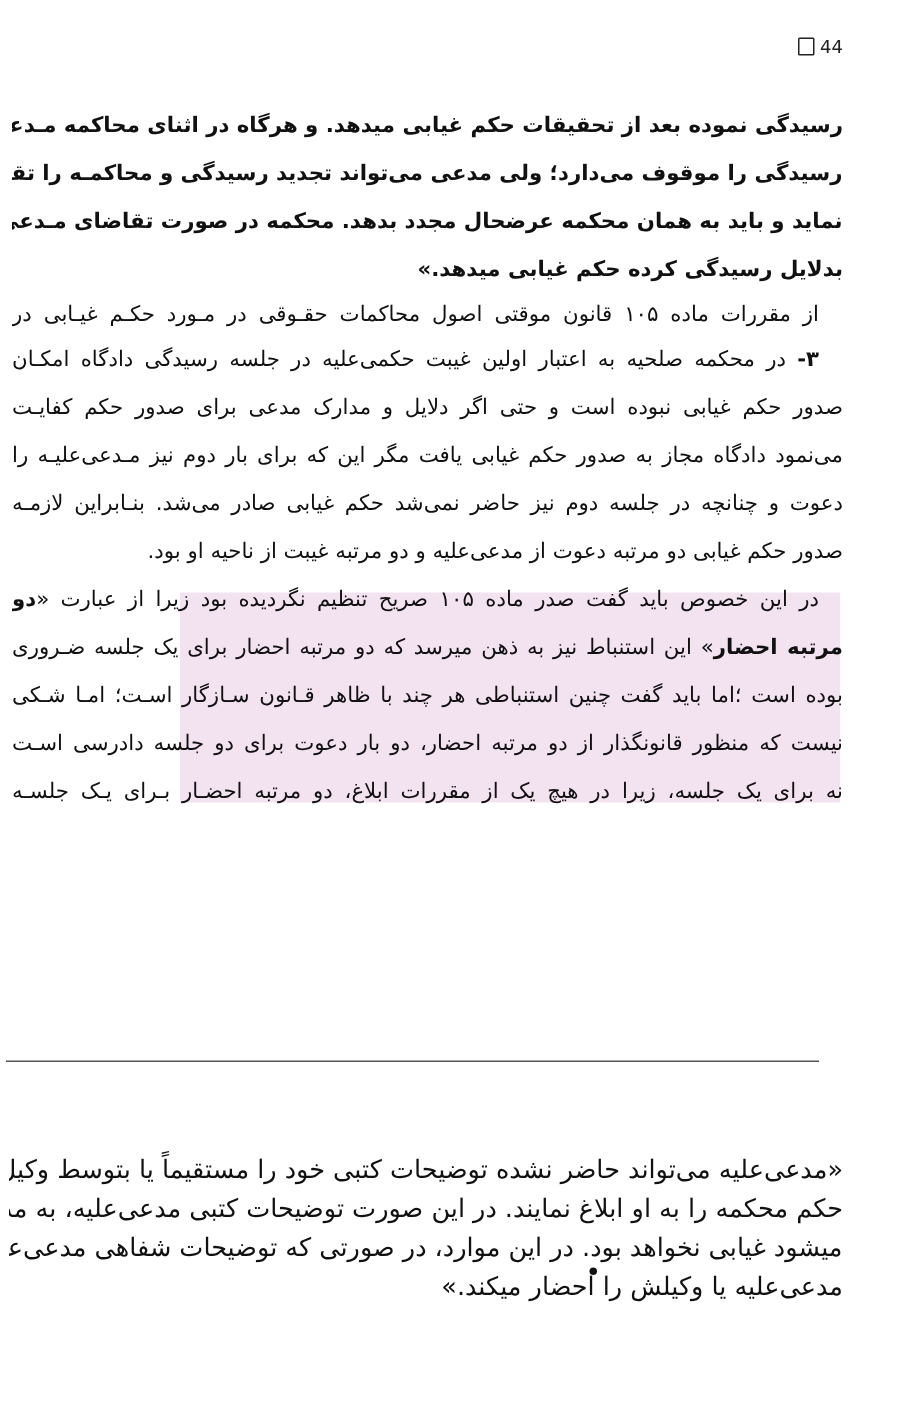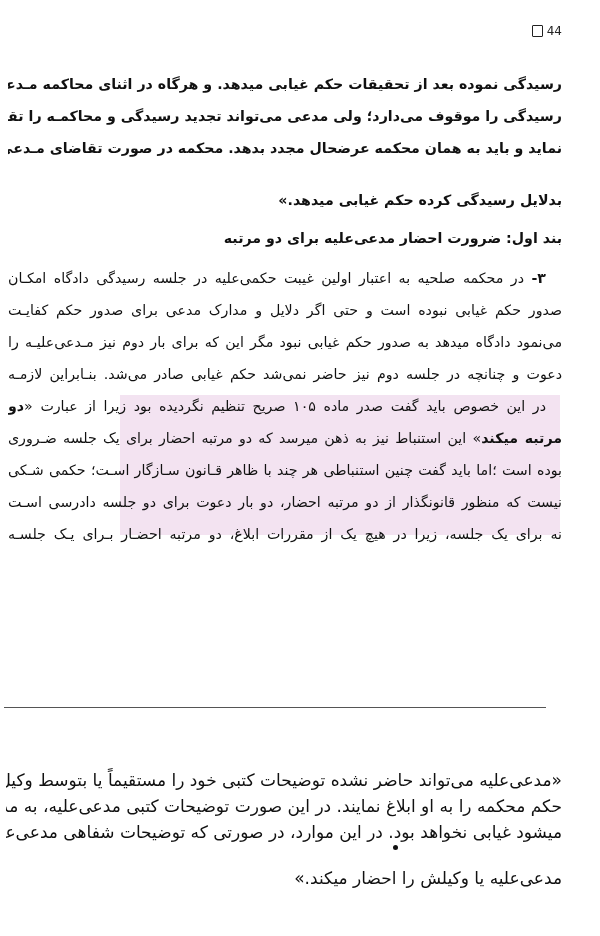--- a/index.html
+++ b/index.html
@@ -9,21 +9,21 @@
   .header { position:absolute; right:38px; top:24px; direction:rtl; font-size:12px; color:#222;
             display:flex; align-items:center; gap:4px; }
   .header .box { display:inline-block; width:9px; height:10px; border:1.5px solid #222; border-radius:1px; }
   .body { position:absolute; left:8px; right:38px; top:68px; direction:rtl; text-align:justify;
           font-size:14.2px; line-height:32px; }
   .body p { margin:0; }
   .bold { font-weight:bold; }
   .indent { text-indent:16px; }
   .heading { font-weight:bold; margin-top:6px !important; margin-bottom:8px !important; }
   .line { display:block; text-align-last:justify; white-space:nowrap; overflow:hidden; }
-  .line.last { text-align-last:right;margin-top:20px; }
+  .line.last { text-align-last:right; }
   .footnote-rule { position:absolute; left:4px; width:542px; top:707px; height:1px; background:#555; }
   .footnote { position:absolute; left:6px; right:38px; top:767px; direction:rtl; font-size:17px; line-height:26px; }
   .page-dot { position:absolute; left:393px; top:845px; width:5px; height:5px; background:#111; border-radius:50%; }
   .watermark { position:absolute; left:120px; top:395px; width:430px; height:140px; pointer-events:none; }
   .wm-bg { position:absolute; left:80px; top:0; width:360px; height:140px; background:#f3e3f1; }
   .wm-left { position:absolute; left:0; top:0; width:80px; height:140px; background:#f3e3f1; }
 </style>
 </head>
 <body>
 
@@ -40,32 +40,33 @@
   </div>
 
   <div class="body">
     <p class="bold">
       <span class="line">رسیدگی نموده بعد از تحقیقات حکم غیابی میدهد. و هرگاه در اثنای محاکمه مـدعی</span>
       <span class="line">رسیدگی را موقوف می‌دارد؛ ولی مدعی می‌تواند تجدید رسیدگی و محاکمـه را تقاضـا</span>
       <span class="line">نماید و باید به همان محکمه عرضحال مجدد بدهد. محکمه در صورت تقاضای مـدعی</span>
       <span class="line last">بدلایل رسیدگی کرده حکم غیابی میدهد.»</span>
     </p>
     <p style="line-height:28px;">
+      <span class="line indent">از مقررات ماده ۱۰۵ قانون موقتی اصول محاکمات حقـوقی در مـورد حکـم غیـابی در</span>
     </p>
-    <p class="heading" style="margin-top:10px;margin-bottom:10px;">بند اول: ضرورت احضار مدعی‌علیه برای دو مرتبه</p>
     <p>
       <span class="line indent"><b>۳-</b><span> در محکمه صلحیه به اعتبار اولین غیبت حکمی‌علیه در جلسه رسیدگی دادگاه امکـان</span></span>
       <span class="line">صدور حکم غیابی نبوده است و حتی اگر دلایل و مدارک مدعی برای صدور حکم کفایـت</span>
-      <span class="line">می‌نمود دادگاه میدهد به صدور حکم غیابی نبود مگر این که برای بار دوم نیز مـدعی‌علیـه را</span>
+      <span class="line">می‌نمود دادگاه مجاز به صدور حکم غیابی یافت مگر این که برای بار دوم نیز مـدعی‌علیـه را</span>
       <span class="line">دعوت و چنانچه در جلسه دوم نیز حاضر نمی‌شد حکم غیابی صادر می‌شد. بنـابراین لازمـه</span>
+      <span class="line last">صدور حکم غیابی دو مرتبه دعوت از مدعی‌علیه و دو مرتبه غیبت از ناحیه او بود.</span>
     </p>
     <p>
       <span class="line indent"><span>در این خصوص باید گفت صدر ماده ۱۰۵ صریح تنظیم نگردیده بود زیرا از عبارت «</span><b>دو</b></span>
-      <span class="line"><b>مرتبه میکند</b><span>» این استنباط نیز به ذهن میرسد که دو مرتبه احضار برای یک جلسه ضـروری</span></span>
-      <span class="line">بوده است ؛اما باید گفت چنین استنباطی هر چند با ظاهر قـانون سـازگار اسـت؛ حکمی شـکی</span>
+      <span class="line"><b>مرتبه احضار</b><span>» این استنباط نیز به ذهن میرسد که دو مرتبه احضار برای یک جلسه ضـروری</span></span>
+      <span class="line">بوده است ؛اما باید گفت چنین استنباطی هر چند با ظاهر قـانون سـازگار اسـت؛ امـا شـکی</span>
       <span class="line">نیست که منظور قانونگذار از دو مرتبه احضار، دو بار دعوت برای دو جلسه دادرسی اسـت</span>
       <span class="line">نه برای یک جلسه، زیرا در هیچ یک از مقررات ابلاغ، دو مرتبه احضـار بـرای یـک جلسـه</span>
     </p>
   </div>
 
   <div class="footnote-rule"></div>
 
   <div class="footnote">
     <span class="line">«مدعی‌علیه می‌تواند حاضر نشده توضیحات کتبی خود را مستقیماً یا بتوسط وکیل فرستاده و خواهش کند که سواد</span>
     <span class="line">حکم محکمه را به او ابلاغ نمایند. در این صورت توضیحات کتبی مدعی‌علیه، به مدعی ارائه شده و حکمی که صادر</span>

